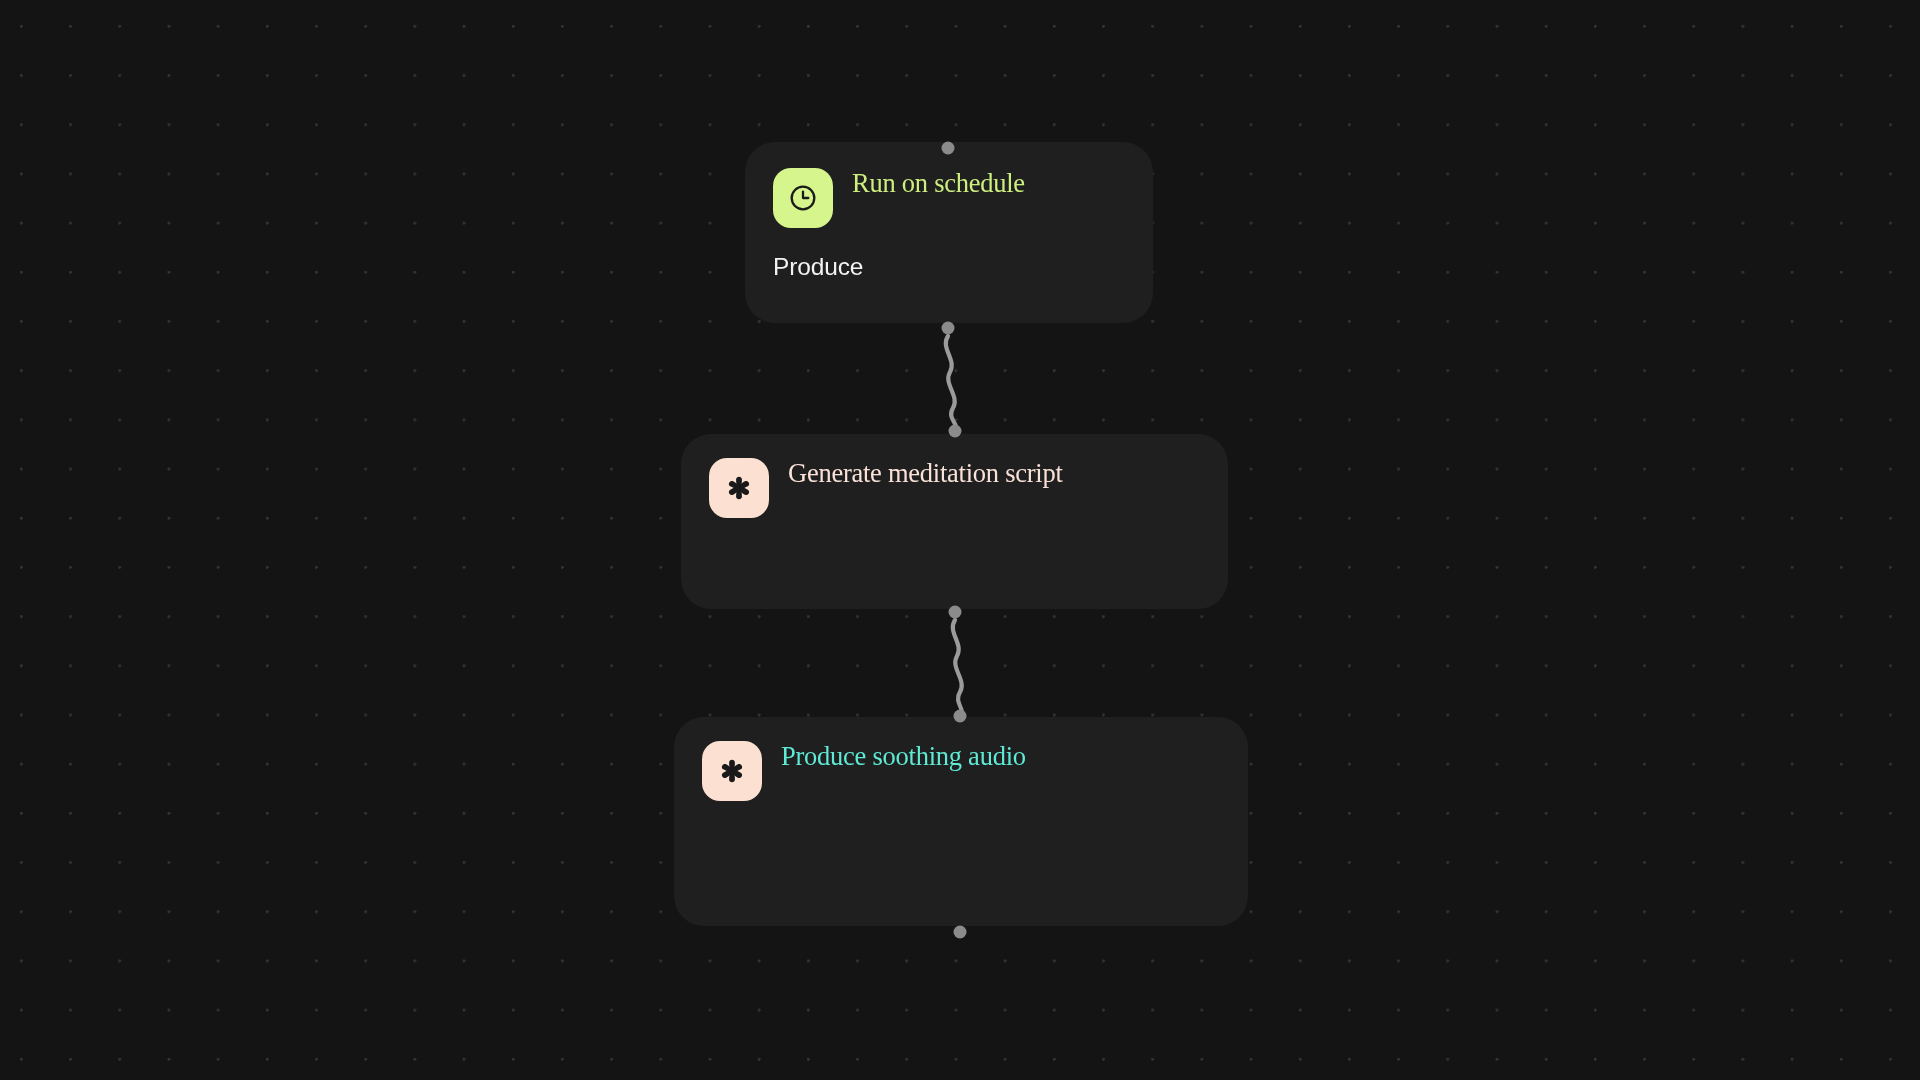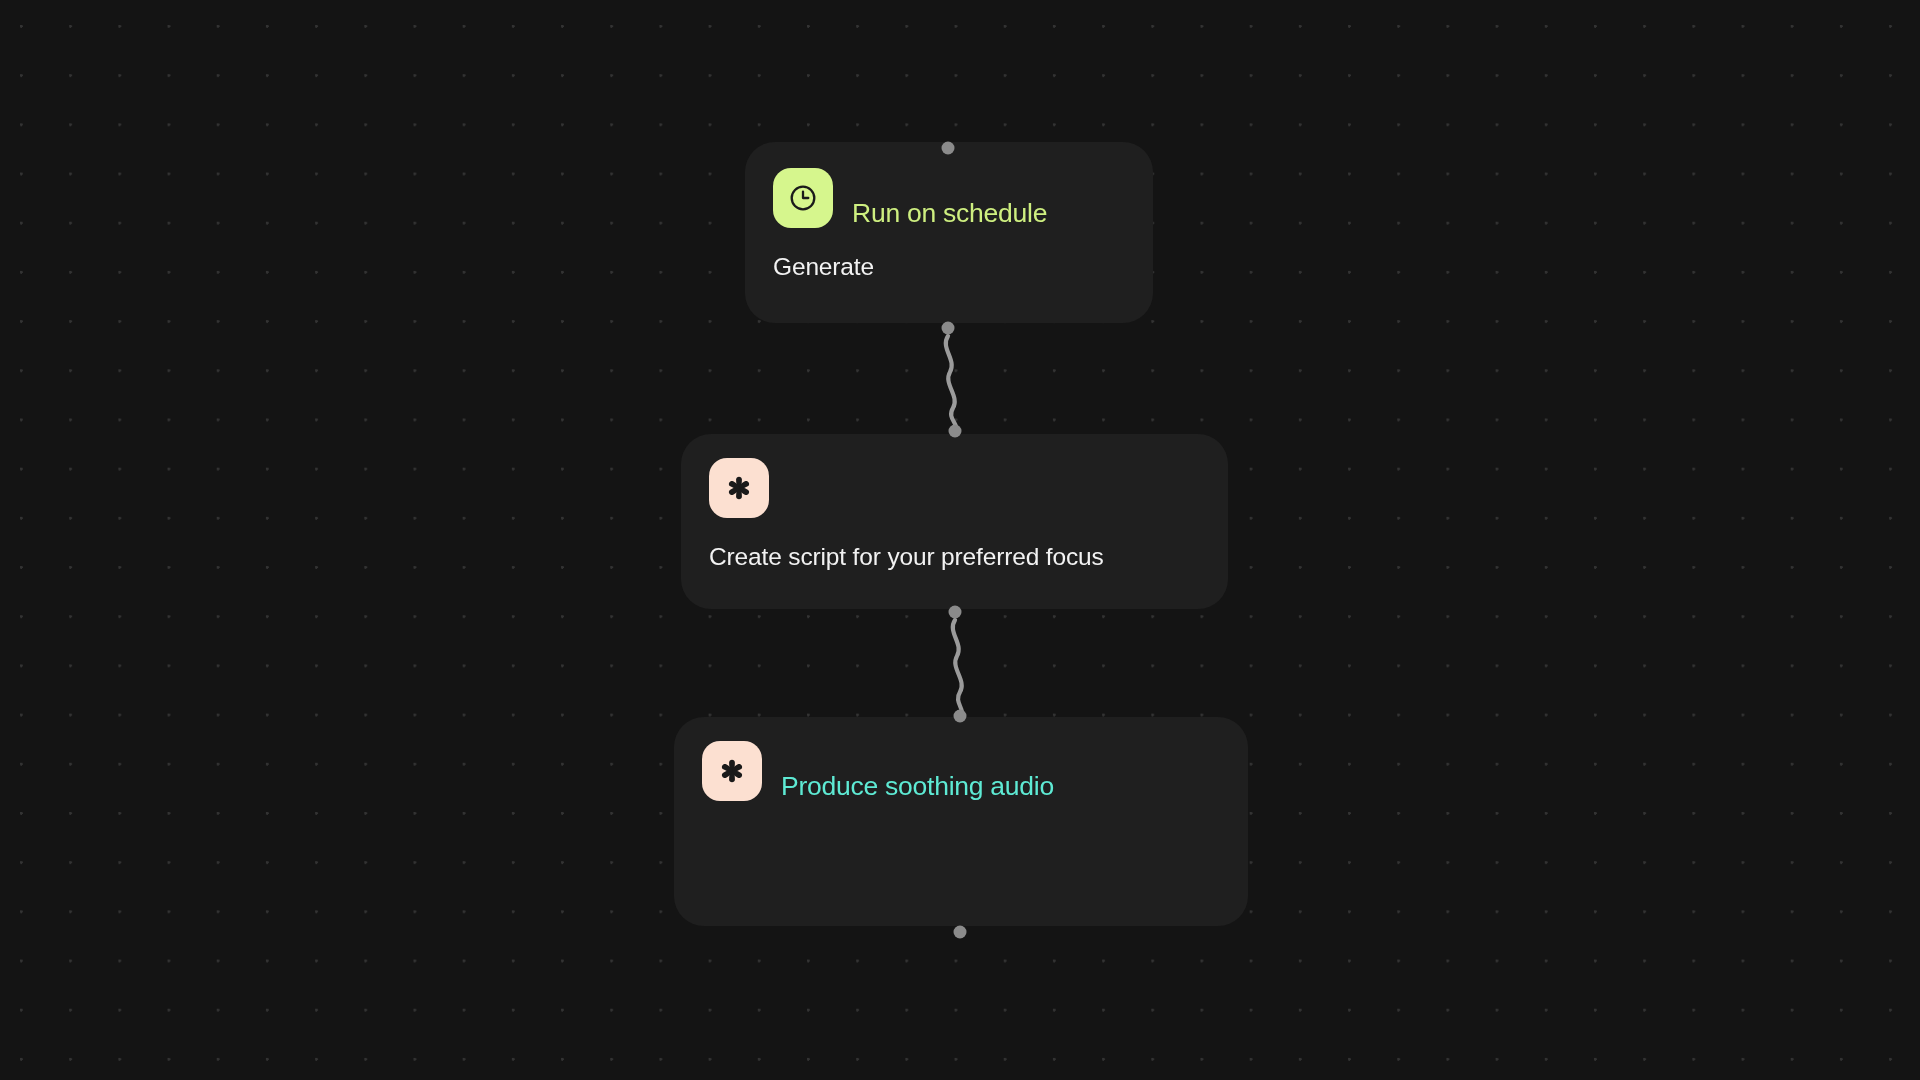--- a/index.html
+++ b/index.html
@@ -45,22 +45,23 @@
     border-radius: 30px;
     z-index: 2;
   }
 
   .node-inner {
     padding: 26px 26px 26px 26px;
   }
 
   .node-head {
     display: flex;
-    align-items: flex-end;
+    align-items: flex-start;
     gap: 19px;
+    font-family: Liberation Serif, serif;
   }
 
   .node-icon {
     width: 60px;
     height: 60px;
     min-width: 60px;
     border-radius: 18px;
     display: flex;
     align-items: center;
     justify-content: center;
@@ -148,21 +149,21 @@
         <div class="node-icon" style="background-color:#d6f68d">
           <span>
             <svg width="32" height="32" viewBox="0 0 32 32" fill="none">
               <circle cx="16" cy="16" r="11.3" stroke="#1a1a1a" stroke-width="2.3"></circle>
               <path d="M16 9.6 V16 H21.3" stroke="#1a1a1a" stroke-width="2.3" stroke-linecap="round" stroke-linejoin="round"></path>
             </svg>
           </span>
         </div>
         <div class="node-title" style="color:#ceef80">Run on schedule</div>
       </div>
-      <div class="node-sub">Generate</div>
+      <div class="node-sub">Produce</div>
     </div>
   </div>
 
   <div class="node" id="node-script">
     <div class="node-inner">
       <div class="node-head">
         <div class="node-icon" style="background-color:#fce0d1">
           <span>
             <svg width="32" height="32" viewBox="0 0 32 32">
               <g fill="#1a1a1a">
@@ -189,22 +190,22 @@
                   </g>
                   <g transform="rotate(300)">
                     <path d="M0 0 C1.6 0 2.9 -3.0 2.9 -8.4 C2.9 -10.1 1.6 -11.2 0 -11.2
                              C-1.6 -11.2 -2.9 -10.1 -2.9 -8.4 C-2.9 -3.0 -1.6 0 0 0 Z"></path>
                   </g>
                 </g>
               </g>
             </svg>
           </span>
         </div>
+        <div class="node-title" style="color:#fae2d8">Generate meditation script</div>
       </div>
-      <div class="node-sub">Create script for your preferred focus</div>
     </div>
   </div>
 
   <div class="node" id="node-audio">
     <div class="node-inner">
       <div class="node-head">
         <div class="node-icon" style="background-color:#fce0d1">
           <span>
             <svg width="32" height="32" viewBox="0 0 32 32">
               <g fill="#1a1a1a">

